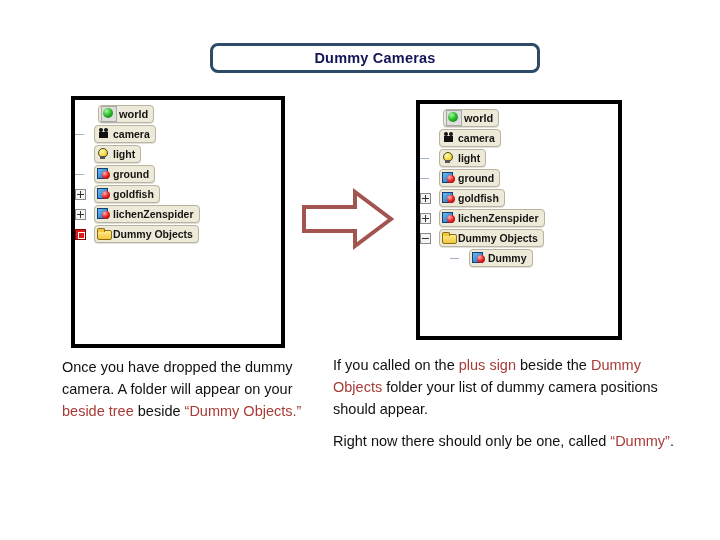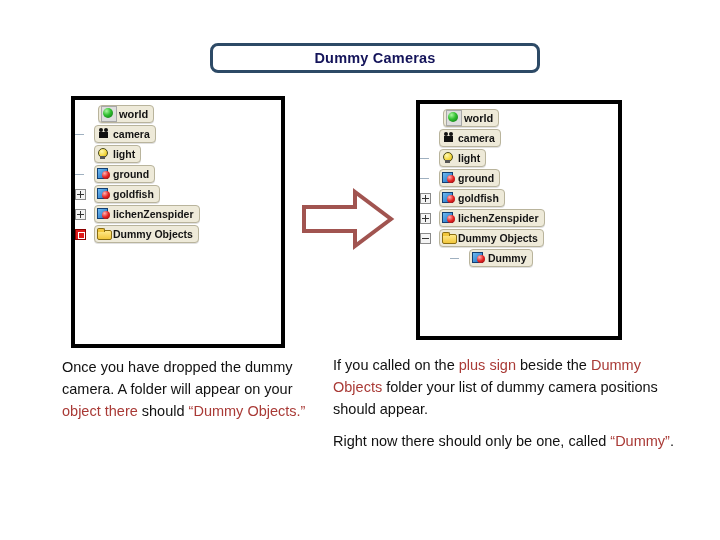--- a/index.html
+++ b/index.html
@@ -434,21 +434,21 @@
         <span class="connector"></span>
         <span class="node">
           <span class="ico ico-obj"></span>
           <span class="node-label">Dummy</span>
         </span>
       </div>
     </div>
 </div>
 
 <div class="para" id="text-left">
-  <span>Once you have dropped the dummy camera. A folder will appear on your </span><span class="hl-red">object there</span><span> should </span><span class="hl-red">“Dummy Objects.”</span>
+  <span>Once you have dropped the dummy camera. A folder will appear on your </span><span class="hl-red">beside tree</span><span> beside </span><span class="hl-red">“Dummy Objects.”</span>
 </div>
 
 <div class="para" id="text-right">
   <p class="blk">
     <span>If you called on the </span><span class="hl-red">plus sign</span><span> beside the </span><span class="hl-red">Dummy Objects</span><span> folder your list of dummy camera positions should appear.</span>
   </p>
   <p class="blk">
     <span>Right now there should only be one, called </span><span class="hl-red">“Dummy”</span><span>.</span>
   </p>
 </div>

